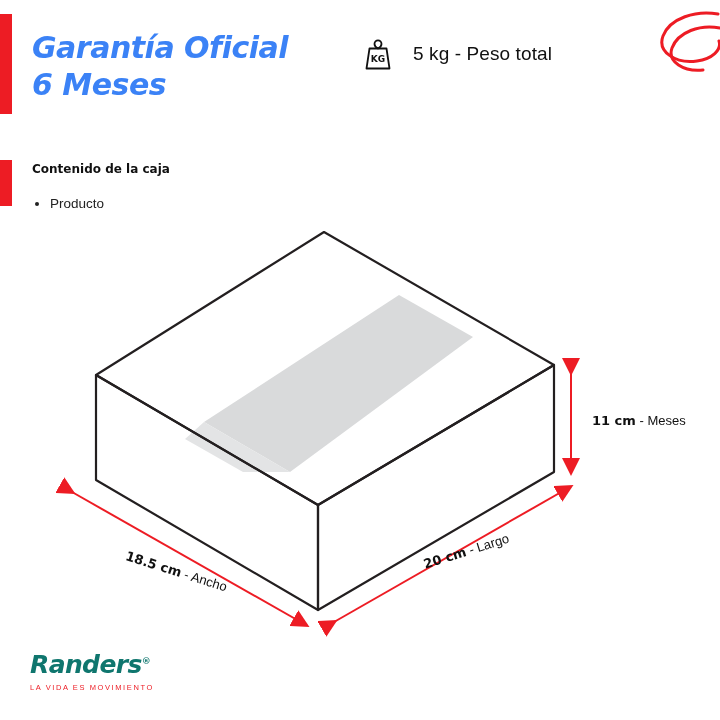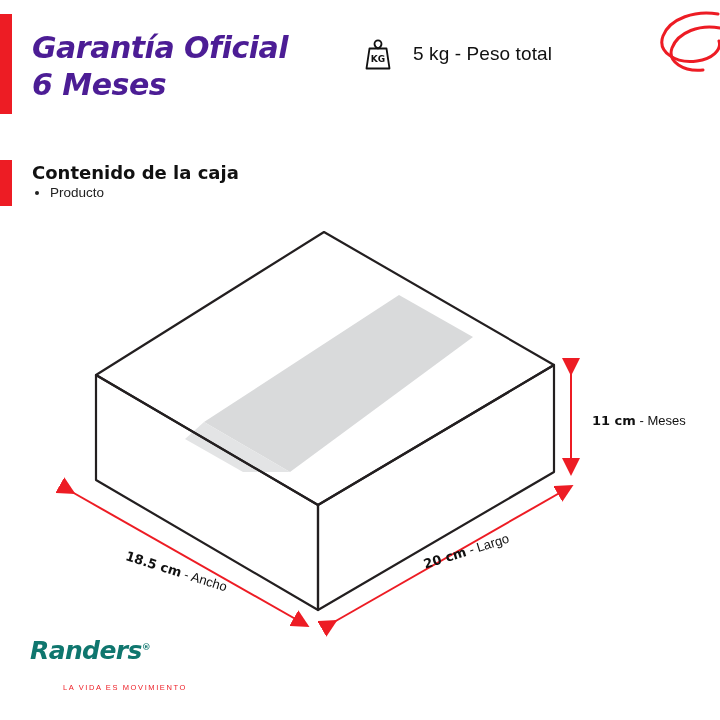--- a/index.html
+++ b/index.html
@@ -28,21 +28,21 @@
     position:absolute; left:32px; top:30px;
     width:330px;
   }
   .header .title {
     font-family:"DejaVu Sans", sans-serif;
     font-weight:bold;
     font-style:italic;
     font-size:30px;
     line-height:1.22;
     letter-spacing:-0.5px;
-    color:#4c1d95;
+    color:#3b82f6;
     white-space:pre-line;
   }
 
   
   .weight-block {
     position:absolute; left:363px; top:38px;
     display:flex; align-items:center; gap:20px;
   }
   .kg-icon {
     width:30px; height:32px;
@@ -61,23 +61,23 @@
     width:120px; height:92px;
   }
 
   
   .contents {
     position:absolute; left:32px; top:162px;
   }
   .contents-title {
     font-family:"DejaVu Sans", sans-serif;
     font-weight:bold;
-    font-size:18px;
+    font-size:12px;
     color:#111;
-    margin-bottom:0;
+    margin-bottom:18px;
   }
   .contents-list {
     margin:0; padding-left:18px;
   }
   .contents-list li {
     font-size:13.5px;
     color:#222;
     line-height:1.5;
   }
 
@@ -114,22 +114,21 @@
     display:inline-block;
   }
   .logo-word sup {
     font-size:9px; vertical-align:super; font-style:normal;
   }
   .logo-tag {
     font-family:"Liberation Sans", sans-serif;
     font-size:7.5px;
     color:#ED1C24;
     letter-spacing:1.6px;
-    margin-top:20px;
-    text-align:center;
+    margin-top:6px;
   }
 </style>
 </head>
 <body>
 
 <div class="left-bar-top"></div>
 <div class="left-bar-mid"></div>
 
 <div class="header">
   <div class="title">Garantía Oficial

